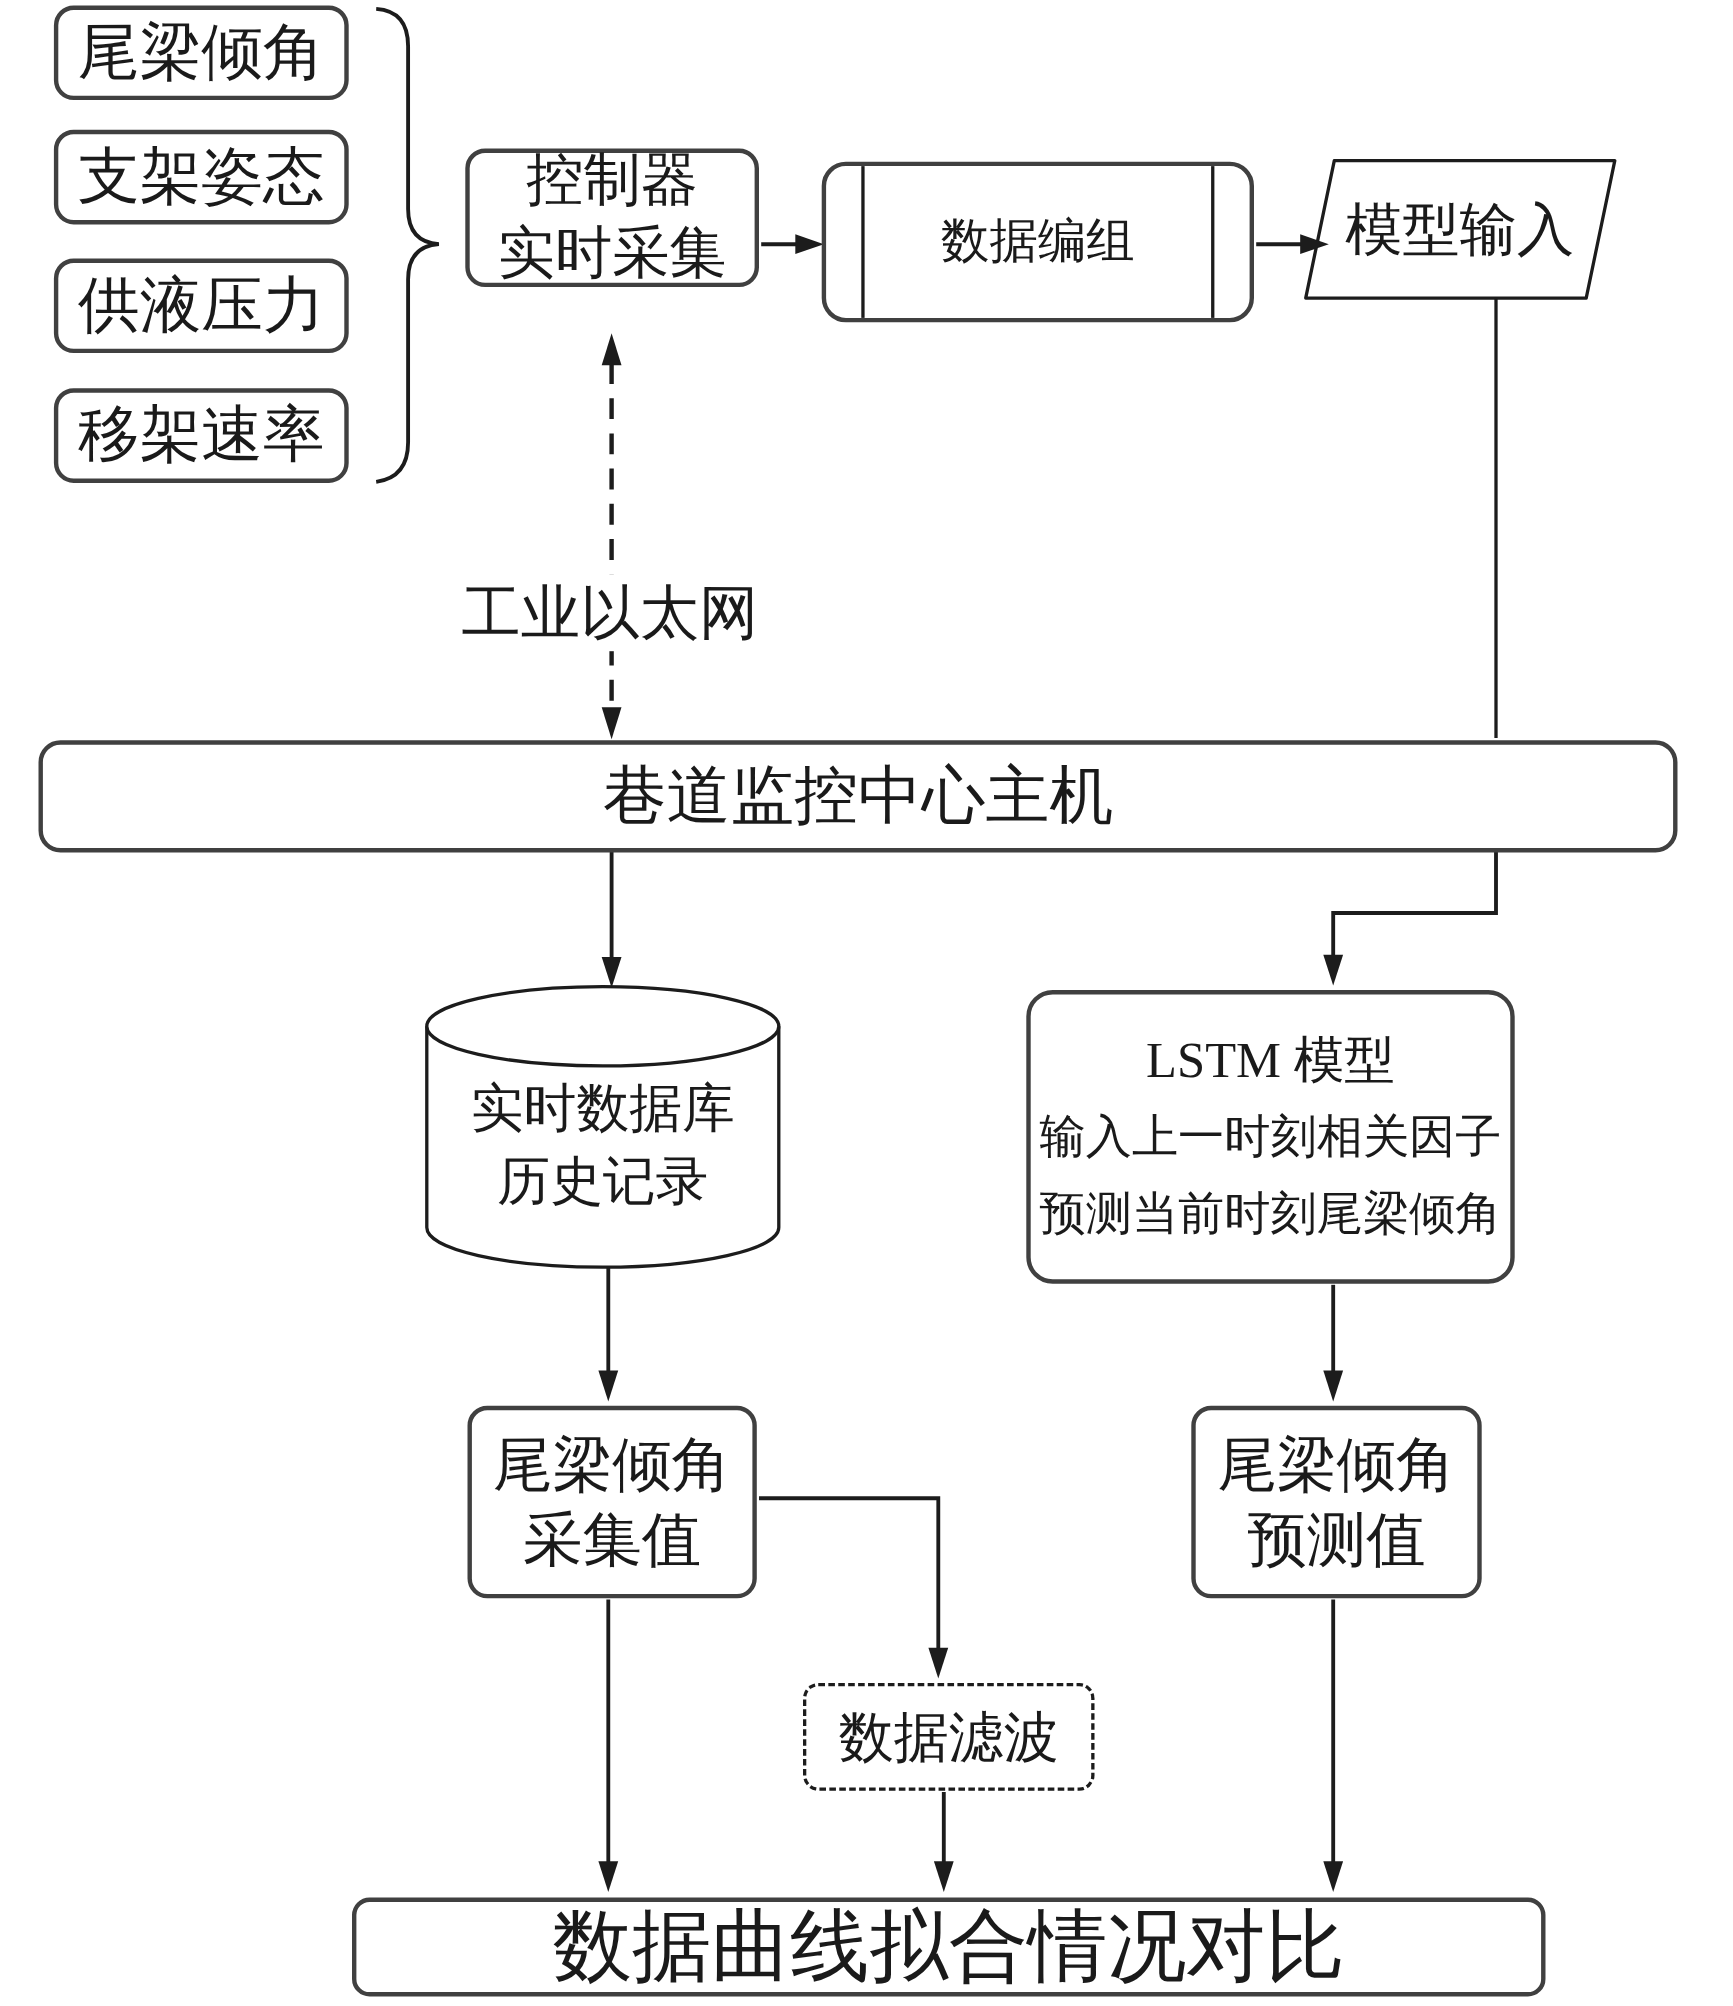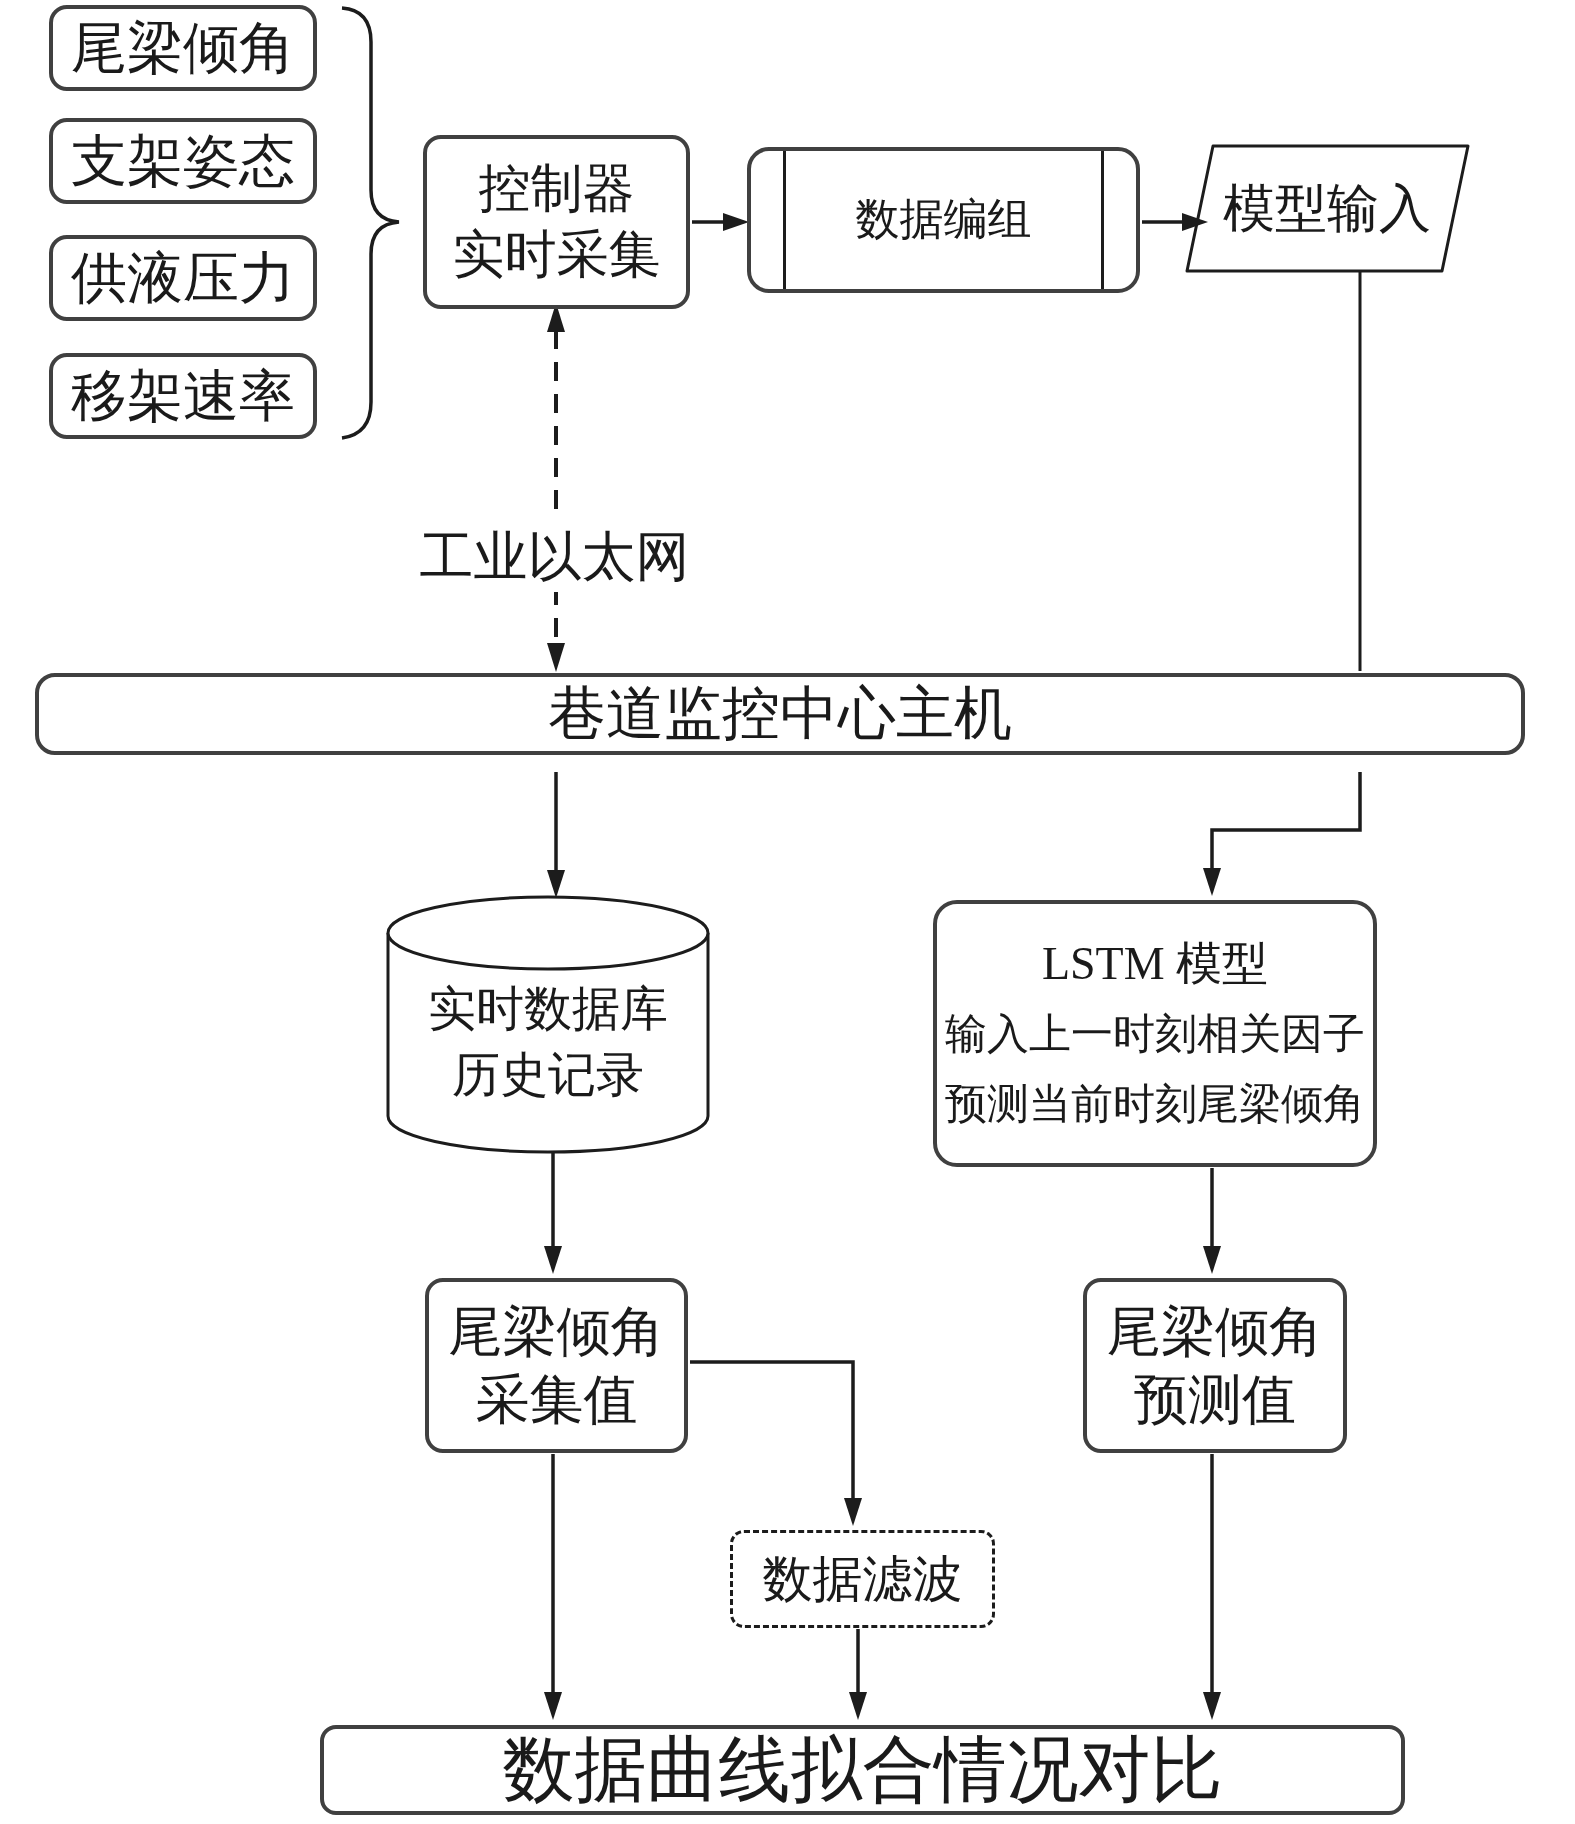--- a/index.html
+++ b/index.html
@@ -7,26 +7,26 @@
     position:relative;width:1575px;height:1824px;background:#ffffff;overflow:hidden;
     font-family:"Liberation Serif","DejaVu Serif",serif;color:#1a1a1a;
   }
   #wires{position:absolute;left:0;top:0;width:1575px;height:1824px;}
   .box{
     position:absolute;box-sizing:border-box;border:4px solid #404040;border-radius:18px;
     background:#ffffff;display:flex;flex-direction:column;align-items:center;justify-content:center;
     text-align:center;line-height:1.18;
   }
   .input-box{left:49px;width:268px;height:86px;font-size:56px;}
-  .collector{left:423px;top:135px;width:267px;height:174px;font-size:52px;line-height:66px;}
+  .collector{left:423px;top:135px;width:267px;height:126px;font-size:52px;line-height:66px;}
   .grouping{left:747px;top:147px;width:393px;height:146px;font-size:44px;border-radius:22px;}
   .grouping .side-line{position:absolute;top:0;bottom:0;width:3px;background:#1c1c1c;}
   .grouping .side-line.left{left:32px;}
   .grouping .side-line.right{right:32px;}
-  .host{left:35px;top:673px;width:1490px;height:82px;font-size:58px;border-radius:20px;}
+  .host{left:35px;top:673px;width:1490px;height:102px;font-size:58px;border-radius:20px;}
   .lstm{left:933px;top:900px;width:444px;height:267px;font-size:42px;line-height:70px;border-radius:24px;}
   .lstm .first{font-size:46px;}
   .collected{left:425px;top:1278px;width:263px;height:175px;font-size:54px;line-height:68px;}
   .predicted{left:1083px;top:1278px;width:264px;height:175px;font-size:54px;line-height:68px;}
   .filter{left:730px;top:1530px;width:265px;height:98px;font-size:50px;border:3px dashed #1c1c1c;border-radius:14px;}
   .comparison{left:320px;top:1725px;width:1085px;height:90px;font-size:72px;border-radius:16px;}
   .float-label{
     position:absolute;display:flex;align-items:center;justify-content:center;text-align:center;
     background:#ffffff;
   }

